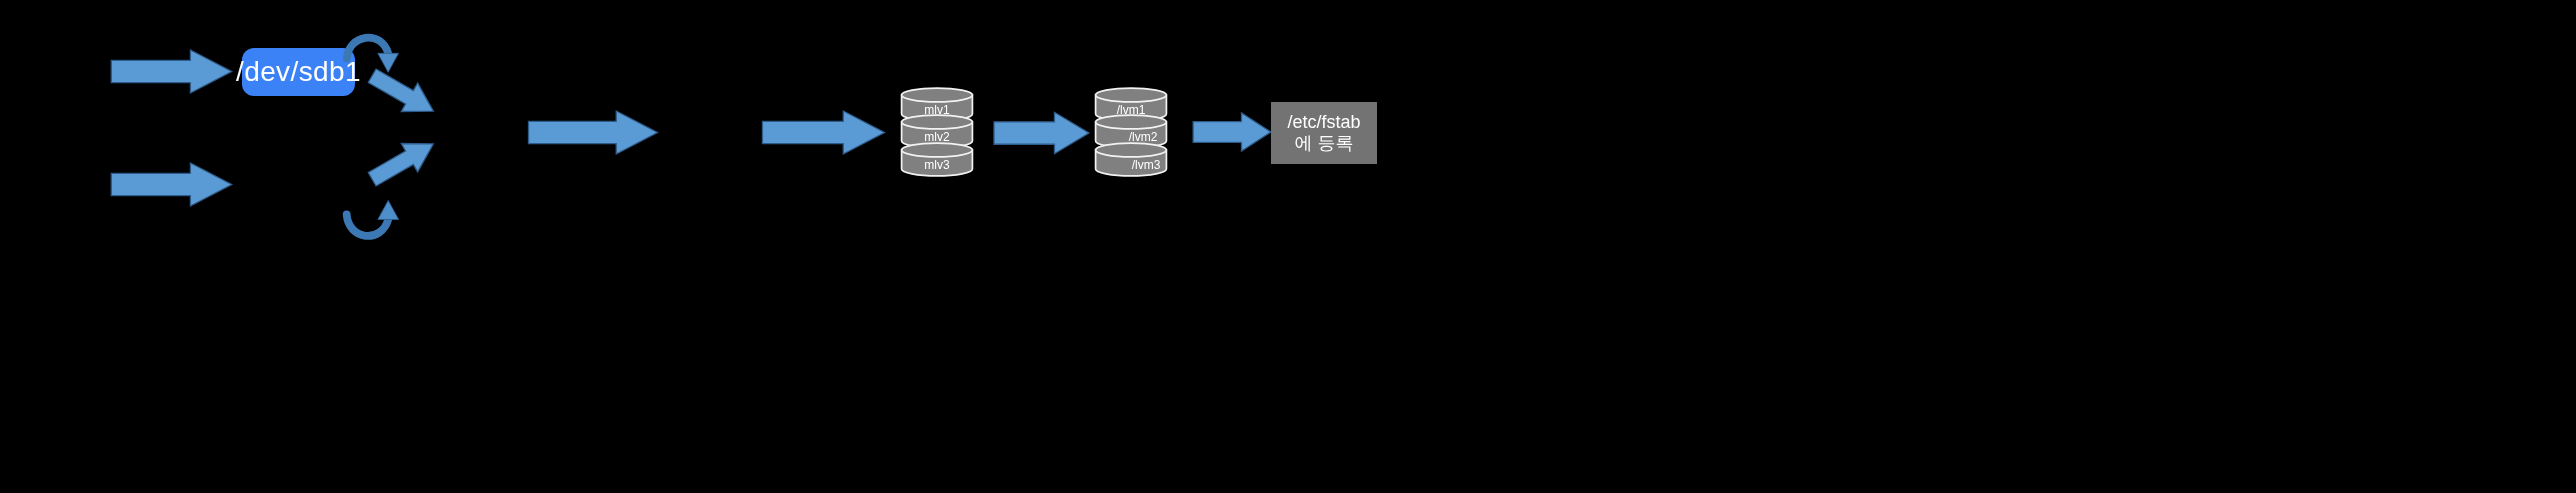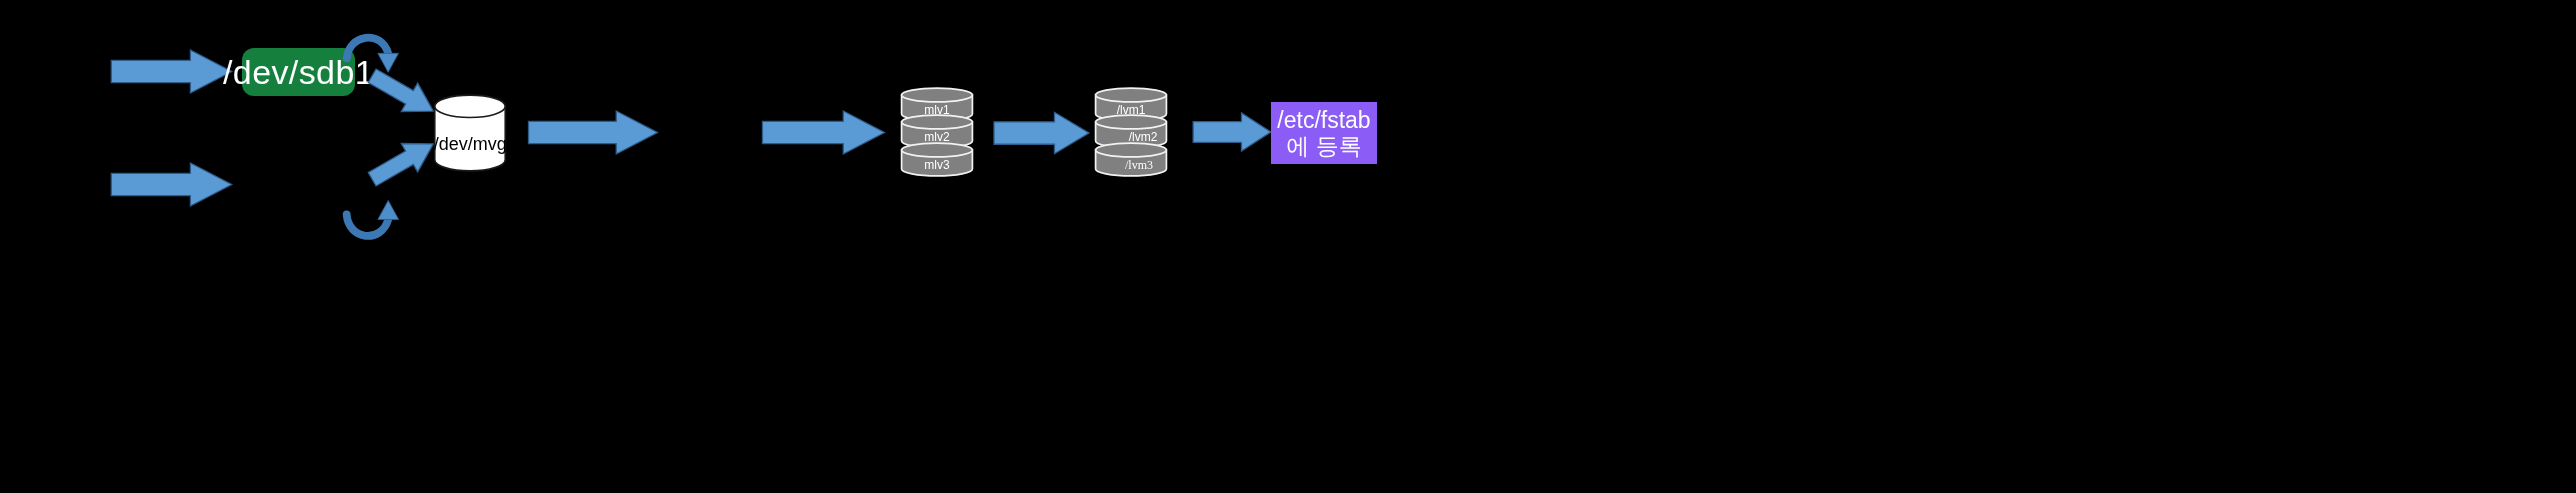--- a/index.html
+++ b/index.html
@@ -14,41 +14,41 @@
     position: relative;
     width: 2576px;
     height: 494px;
     background: #000000;
     overflow: hidden;
   }
 
   
   .dev-box {
     position: absolute;
-    background: #15803d;
+    background: #3b82f6;
     border-radius: 12px;
     color: #FFFFFF;
     display: flex;
     align-items: center;
     justify-content: center;
-    font-size: 34px;
+    font-size: 28px;
     letter-spacing: 0.4px;
     white-space: nowrap;
   }
 
   
   .fstab-box {
     position: absolute;
-    background: #8b5cf6;
+    background: #737373;
     color: #FFFFFF;
     display: flex;
     flex-direction: column;
     align-items: center;
     justify-content: center;
-    font-size: 23px;
+    font-size: 18px;
     line-height: 1.15;
     text-align: center;
   }
   .fstab-box span { display: block; }
   .arrow-wrap { position: absolute; }
   .arrow-svg { display: block; overflow: visible; }
 
   
   .cyl-white {
     position: absolute;
@@ -117,27 +117,20 @@
   </div>
 
   <div class="arrow-wrap" style="left:362px; top:137px; width:80px; height:50px;">
     <svg class="arrow-svg" width="80" height="50" viewBox="0 0 92 58">
       <g transform="rotate(-30 46 29)">
         <polygon points="6,20 56,20 56,10 88,29 56,48 56,38 6,38" fill="#5B9BD5" stroke="#2E5C8A" stroke-width="1.5"></polygon>
       </g>
     </svg>
   </div>
 
-  <div class="cyl-white" style="left:433px; top:94px; width:74px; height:78px;">
-    <svg class="arrow-svg" width="74" height="78" viewBox="0 0 86 90">
-      <path d="M 2 14 L 2 76 A 41 13 0 0 0 84 76 L 84 14 Z" fill="#FFFFFF" stroke="#1A1A1A" stroke-width="2"></path>
-      <ellipse cx="43" cy="14" rx="41" ry="13" fill="#FFFFFF" stroke="#1A1A1A" stroke-width="2"></ellipse>
-    </svg>
-    <div class="cyl-white-label" style="left:-5.2px; top:40px; width:85px;">/dev/mvg</div>
-  </div>
 
   <div class="arrow-wrap" style="left:528px; top:111px; width:130px; height:43px;">
     <svg class="arrow-svg" width="130" height="43" viewBox="0 0 150 50">
       <polygon points="0,12 102,12 102,0 150,25 102,50 102,38 0,38" fill="#5B9BD5" stroke="#2E5C8A" stroke-width="1.5"></polygon>
     </svg>
   </div>
 
   <div class="arrow-wrap" style="left:762px; top:111px; width:123px; height:43px;">
     <svg class="arrow-svg" width="123" height="43" viewBox="0 0 142 50">
       <polygon points="0,12 94,12 94,0 142,25 94,50 94,38 0,38" fill="#5B9BD5" stroke="#2E5C8A" stroke-width="1.5"></polygon>
@@ -188,21 +181,21 @@
       <ellipse cx="44" cy="9" rx="41" ry="8" fill="#808080" stroke="#F2F2F2" stroke-width="2"></ellipse>
     </svg>
     <div class="cyl-gray-label" style="left:12px; top:15.6px;">/lvm2</div>
   </div>
 
   <div class="cyl-gray" style="left:1093px; top:142px; width:76px; height:35px;">
     <svg class="arrow-svg" width="76" height="35" viewBox="0 0 88 40">
       <path d="M 3 9 L 3 31 A 41 8 0 0 0 85 31 L 85 9 Z" fill="#808080" stroke="#F2F2F2" stroke-width="2"></path>
       <ellipse cx="44" cy="9" rx="41" ry="8" fill="#808080" stroke="#F2F2F2" stroke-width="2"></ellipse>
     </svg>
-    <div class="cyl-gray-label" style="left:8px; top:15.6px;font-family:Liberation Serif, serif;">/lvm3</div>
+    <div class="cyl-gray-label" style="left:15px; top:15.6px;">/lvm3</div>
   </div>
 
   <div class="arrow-wrap" style="left:1193px; top:113px; width:78px; height:38px;">
     <svg class="arrow-svg" width="78" height="38" viewBox="0 0 90 44">
       <polygon points="0,10 56,10 56,0 90,22 56,44 56,34 0,34" fill="#5B9BD5" stroke="#2E5C8A" stroke-width="1.5"></polygon>
     </svg>
   </div>
 
   <div class="fstab-box" style="left:1271px; top:102px; width:106px; height:62px;">
     <span>/etc/fstab</span>

